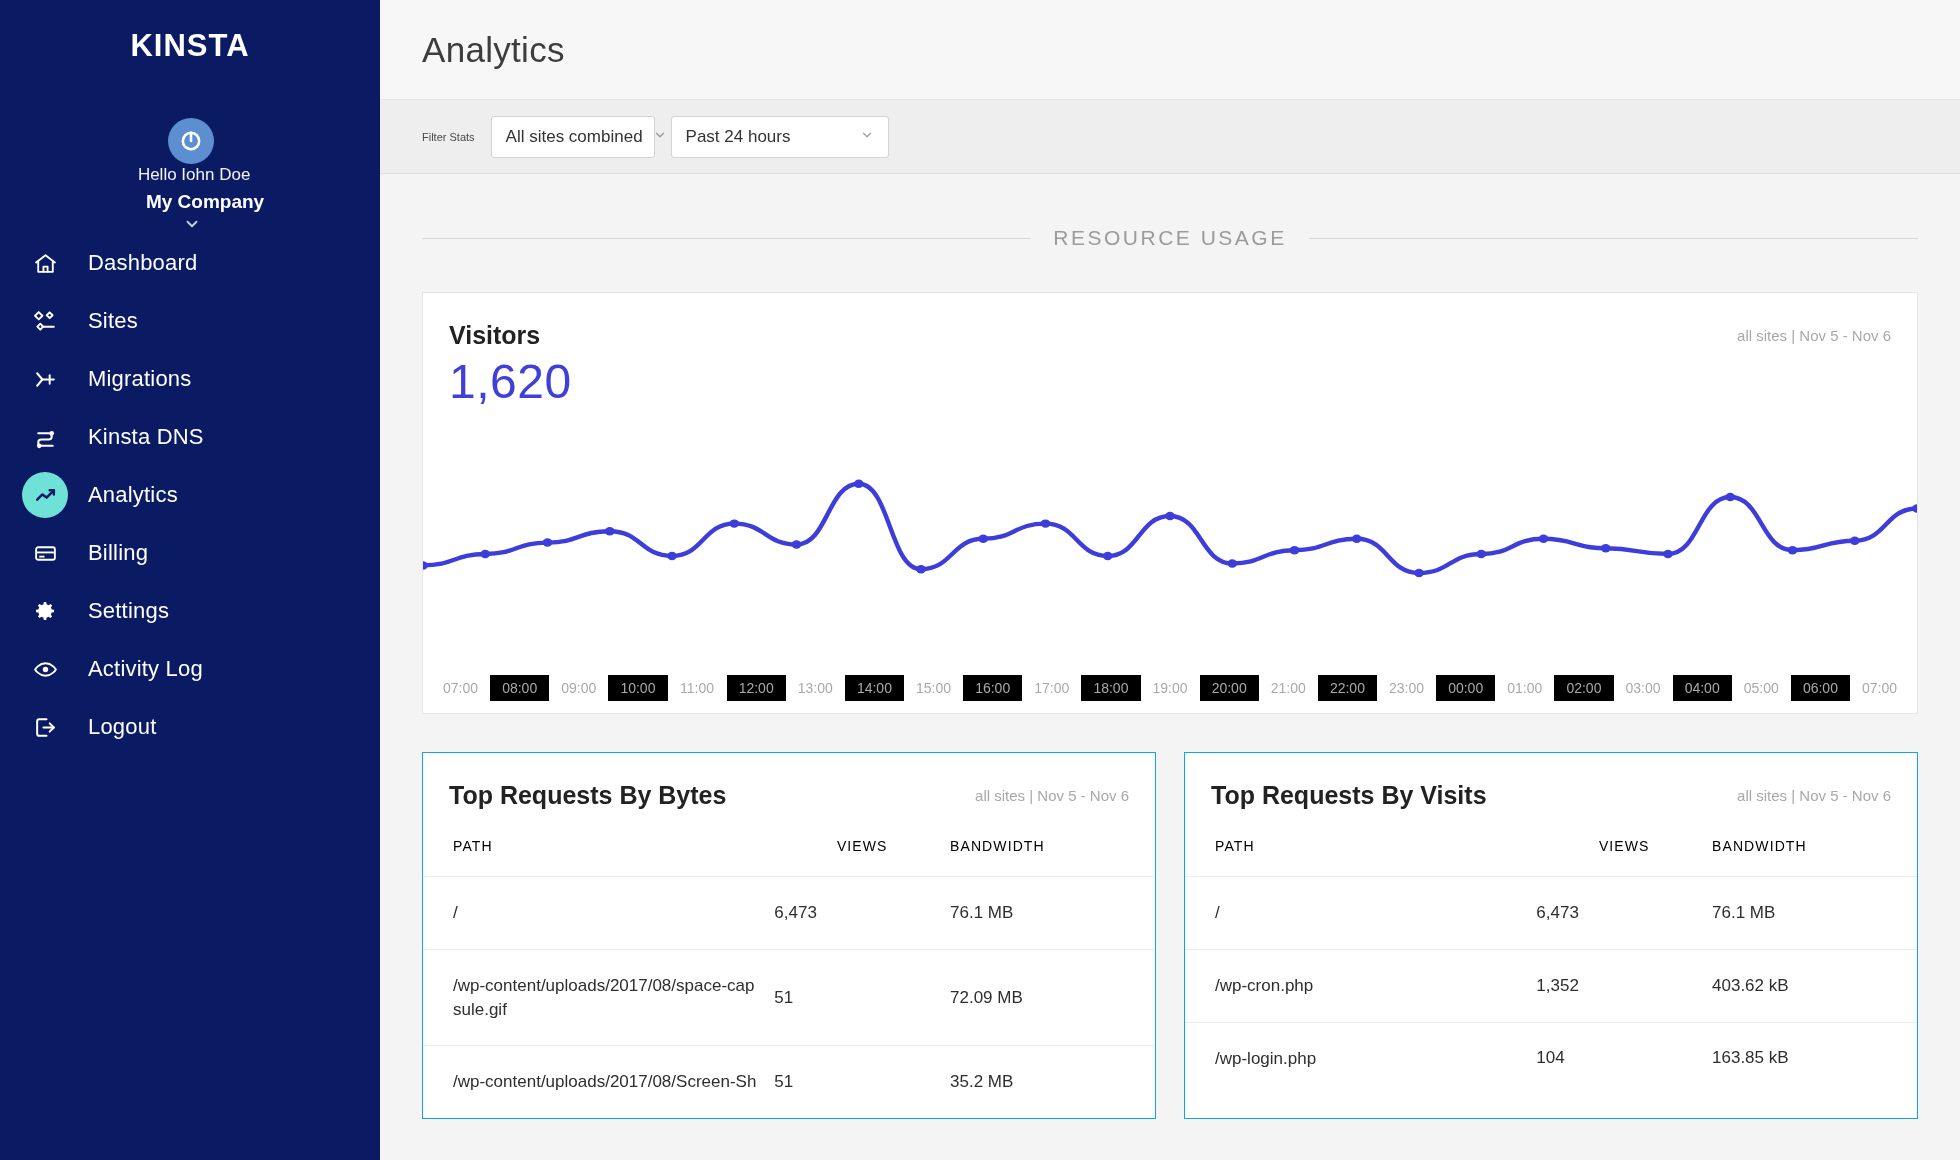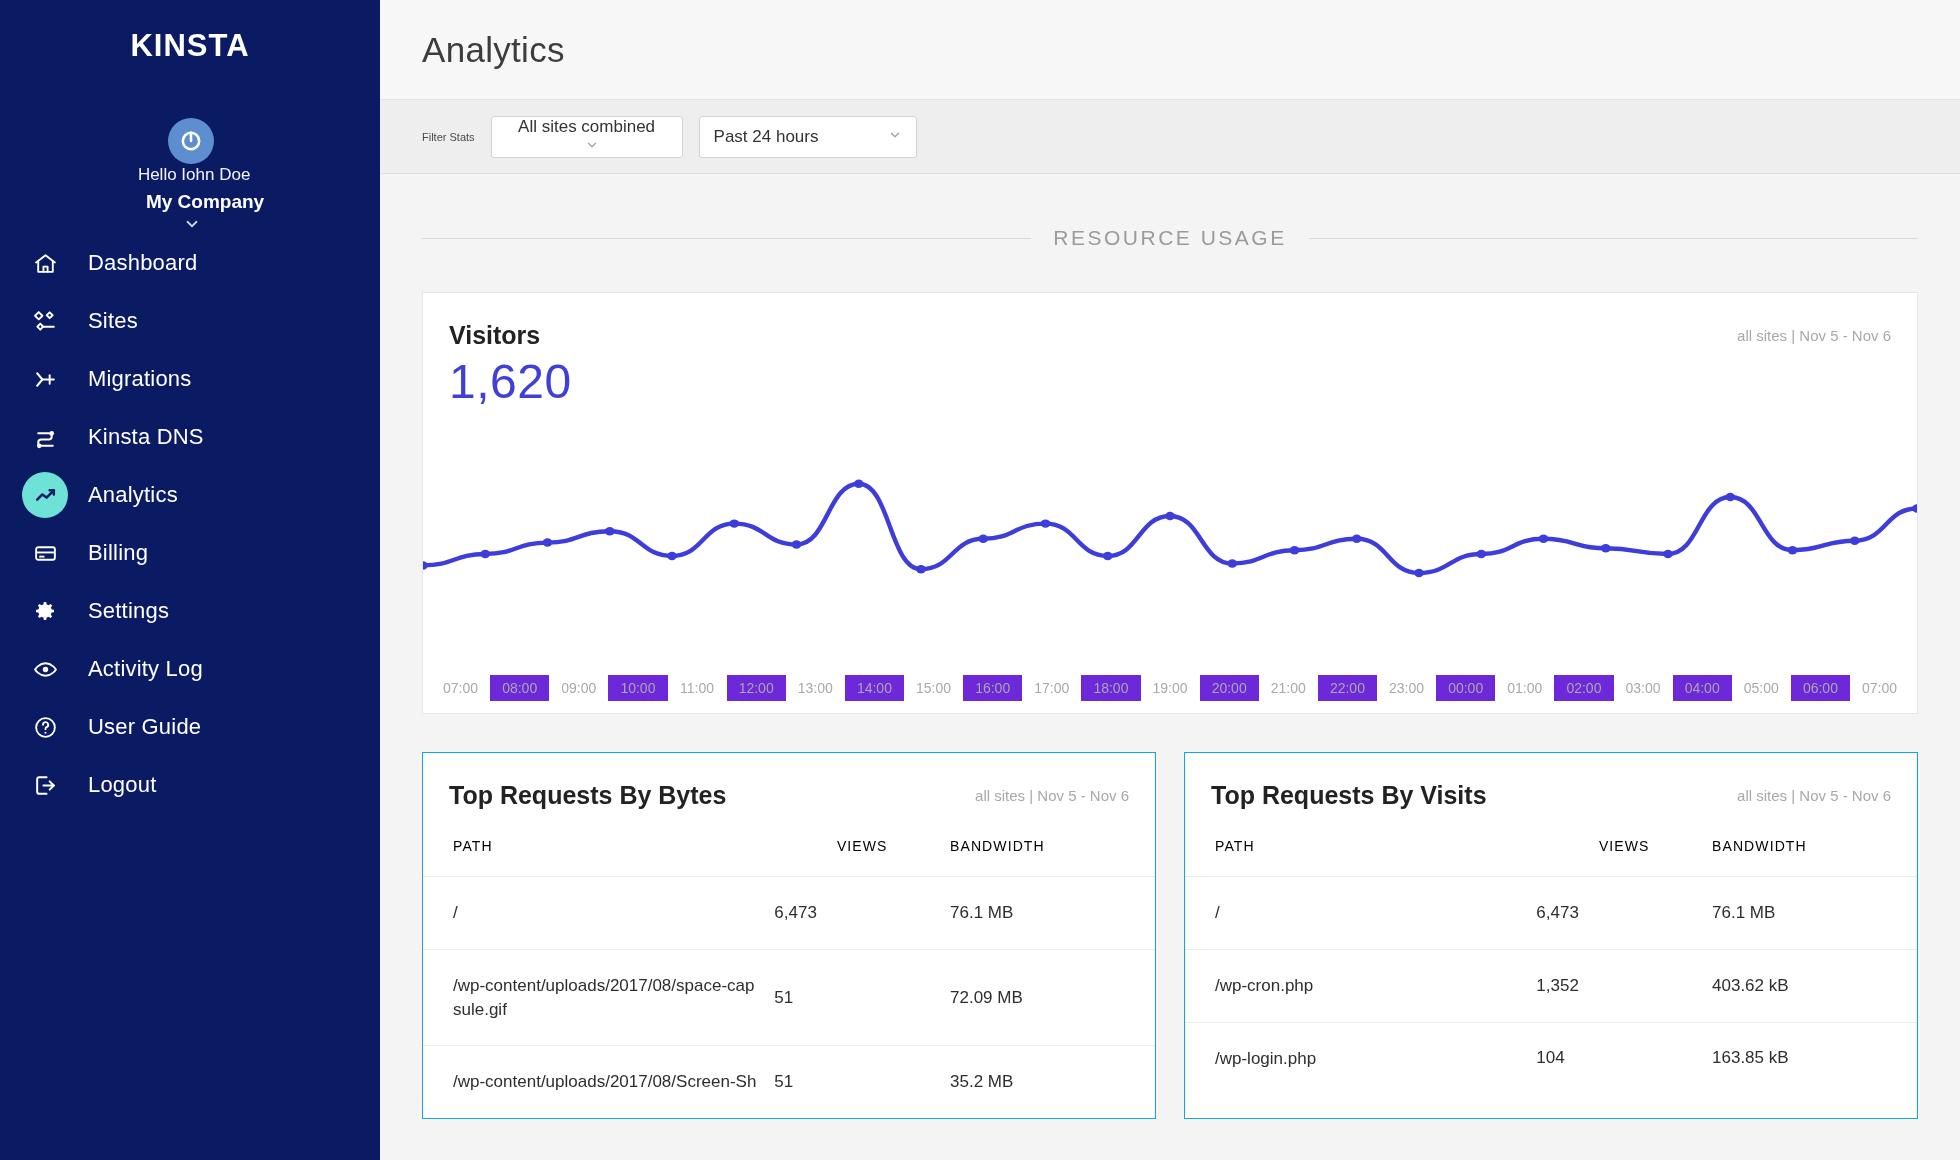--- a/index.html
+++ b/index.html
@@ -118,21 +118,21 @@
     border: 1px solid #d3d3d3;
     border-radius: 3px;
     display: flex;
     align-items: center;
     padding: 0 14px;
     font-size: 17px;
     color: #333;
     cursor: pointer;
     position: relative;
   }
-  .select.sites { width: 192px; flex-direction: column; }
+  .select.sites { width: 164px; }
   .select.range { width: 218px; }
   .select .val { flex: 1; white-space: nowrap; }
   .select .chev { margin-left: 10px; opacity: .6; }
 
   .content {
     flex: 1;
     overflow: hidden;
     padding: 0 42px;
     background: #f4f4f4;
   }
@@ -194,21 +194,21 @@
     padding: 0 8px;
   }
   .tick {
     flex: 1 1 0;
     text-align: center;
     font-size: 14px;
     color: #a9a9a9;
     padding: 5px 0;
     min-width: 0;
   }
-  .tick.alt { background: #6d28d9; }
+  .tick.alt { background: #000000; }
 
   .tables-row { display: flex; gap: 28px; margin-top: 38px; }
   .table-card {
     flex: 1 1 0;
     background: #ffffff;
     border: 1px solid #0ea5e9;
     min-width: 0;
     overflow: hidden;
   }
   .t-head {
@@ -350,30 +350,20 @@
       <a class="nav-item">
         <span class="nav-icon">
           <svg width="25" height="25" viewBox="0 0 24 24" fill="none" stroke="#ffffff" stroke-width="1.8" stroke-linecap="round" stroke-linejoin="round">
             <path d="M2 12s3.6-6 10-6 10 6 10 6-3.6 6-10 6-10-6-10-6z"></path>
             <circle cx="12" cy="12" r="2.6" fill="#ffffff" stroke="none"></circle>
           </svg>
         </span>
         <span class="nav-label">Activity Log</span>
       </a>
 
-      <a class="nav-item">
-        <span class="nav-icon">
-          <svg width="25" height="25" viewBox="0 0 24 24" fill="none" stroke="#ffffff" stroke-width="1.8" stroke-linecap="round" stroke-linejoin="round">
-            <circle cx="12" cy="12" r="9"></circle>
-            <path d="M9.6 9.4a2.5 2.5 0 1 1 3.4 2.3c-.7.3-1 .9-1 1.6v.3"></path>
-            <circle cx="12" cy="17" r="1" fill="#ffffff" stroke="none"></circle>
-          </svg>
-        </span>
-        <span class="nav-label">User Guide</span>
-      </a>
 
       <a class="nav-item">
         <span class="nav-icon">
           <svg width="25" height="25" viewBox="0 0 24 24" fill="none" stroke="#ffffff" stroke-width="1.9" stroke-linecap="round" stroke-linejoin="round">
             <path d="M13 4 H6 a2 2 0 0 0-2 2 v12 a2 2 0 0 0 2 2 h7"></path>
             <polyline points="16 8 20 12 16 16"></polyline>
               <path d="M10 12 H20"></path>
           </svg>
         </span>
         <span class="nav-label">Logout</span>

